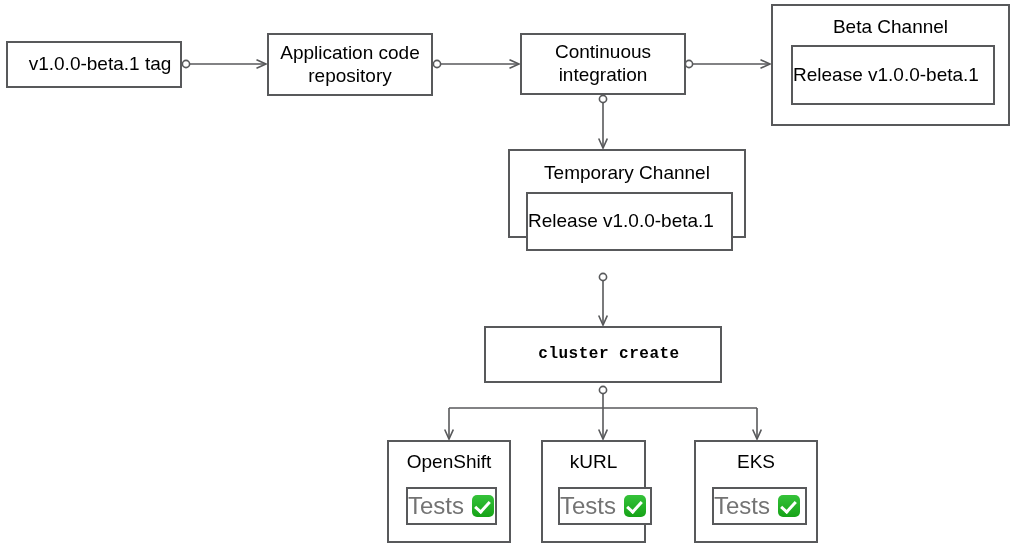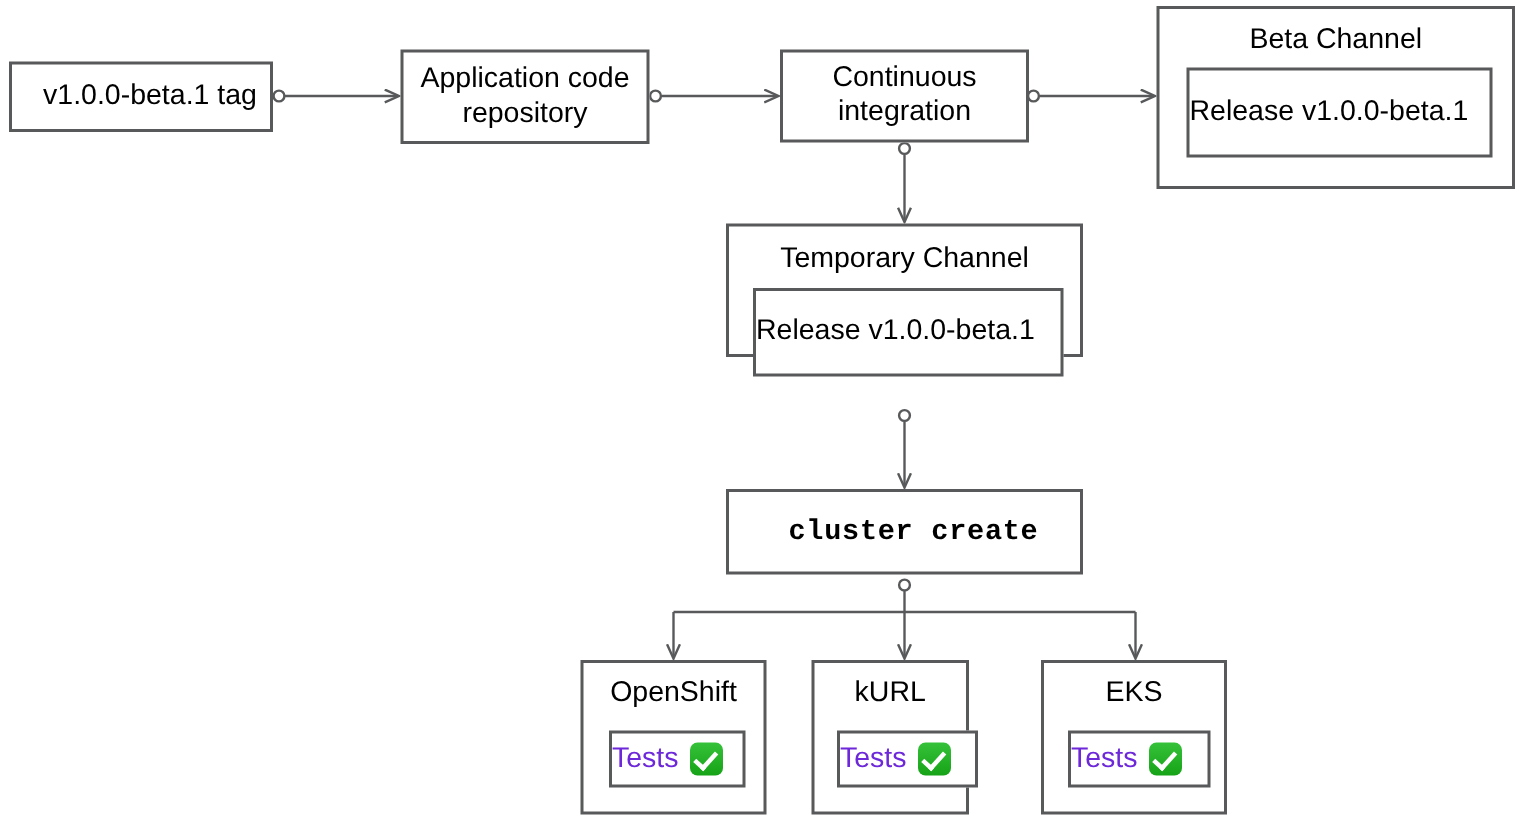--- a/index.html
+++ b/index.html
@@ -62,21 +62,21 @@
     display: flex;
     align-items: center;
     justify-content: flex-start;
     text-align: center;
     color: #000000;
     font-size: 19px;
   }
   .mono-node {
     font-family: "Liberation Mono", "DejaVu Sans Mono", monospace;
     font-weight: bold;
-    font-size: 19px;
+    font-size: 16px;
     letter-spacing: 0.5px;
   }
   .tests-row {
     display: flex;
     align-items: center;
     justify-content: center;
     gap: 8px;
   }
   .check-badge {
     display: inline-block;
@@ -92,22 +92,22 @@
     position: absolute;
     left: 6px;
     top: 3px;
     width: 6px;
     height: 12px;
     border: solid #ffffff;
     border-width: 0 3px 3px 0;
     transform: rotate(42deg);
   }
   .tests-label {
-    font-size: 19px;
-    color: #6d28d9;
+    font-size: 24px;
+    color: #737373;
   }
 </style>
 </head>
 <body>
 
 <div id="diagram">
 
   <svg class="edges" viewBox="0 0 1016 551" xmlns="http://www.w3.org/2000/svg">
     <defs>
       <marker id="openArrow" markerWidth="12" markerHeight="12" refX="9" refY="5" orient="auto" markerUnits="userSpaceOnUse">
@@ -161,21 +161,21 @@
     <span>Continuous integration</span>
   </div>
 
   <div class="node container" style="left:771px; top:4px; width:239px; height:122px;">
     <div class="container-title" style="top:10px;">Beta Channel</div>
     <div class="inner-box" style="left:18px; top:39px; width:204px; height:60px;">
       <span>Release v1.0.0-beta.1</span>
     </div>
   </div>
 
-  <div class="node container" style="left:484px; top:149px; width:238px; height:89px;">
+  <div class="node container" style="left:508px; top:149px; width:238px; height:89px;">
     <div class="container-title" style="top:11px;">Temporary Channel</div>
     <div class="inner-box" style="left:16px; top:41px; width:207px; height:59px;">
       <span>Release v1.0.0-beta.1</span>
     </div>
   </div>
 
   <div class="node mono-node" style="left:484px; top:326px; width:238px; height:57px;">
     <span>cluster create</span>
   </div>
 

